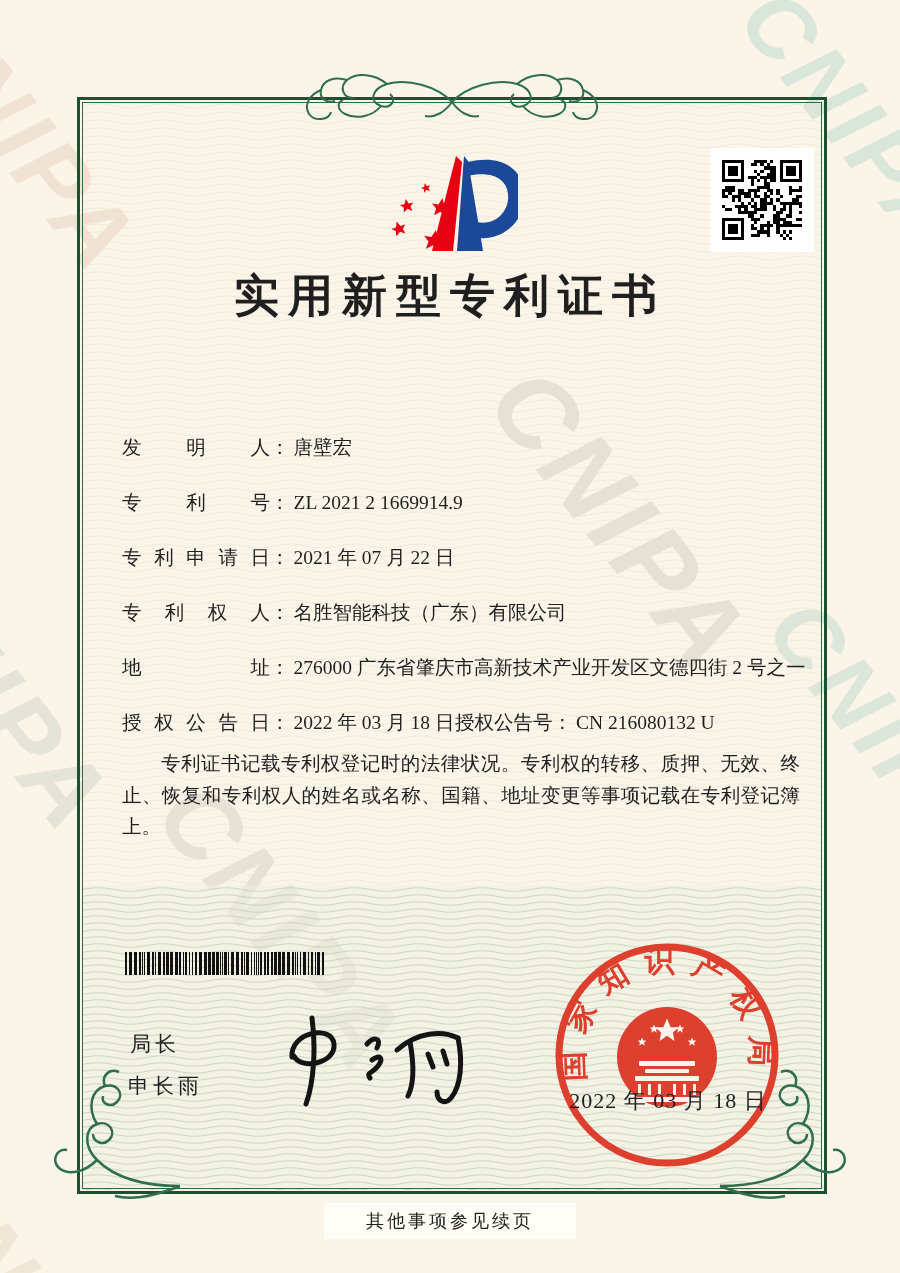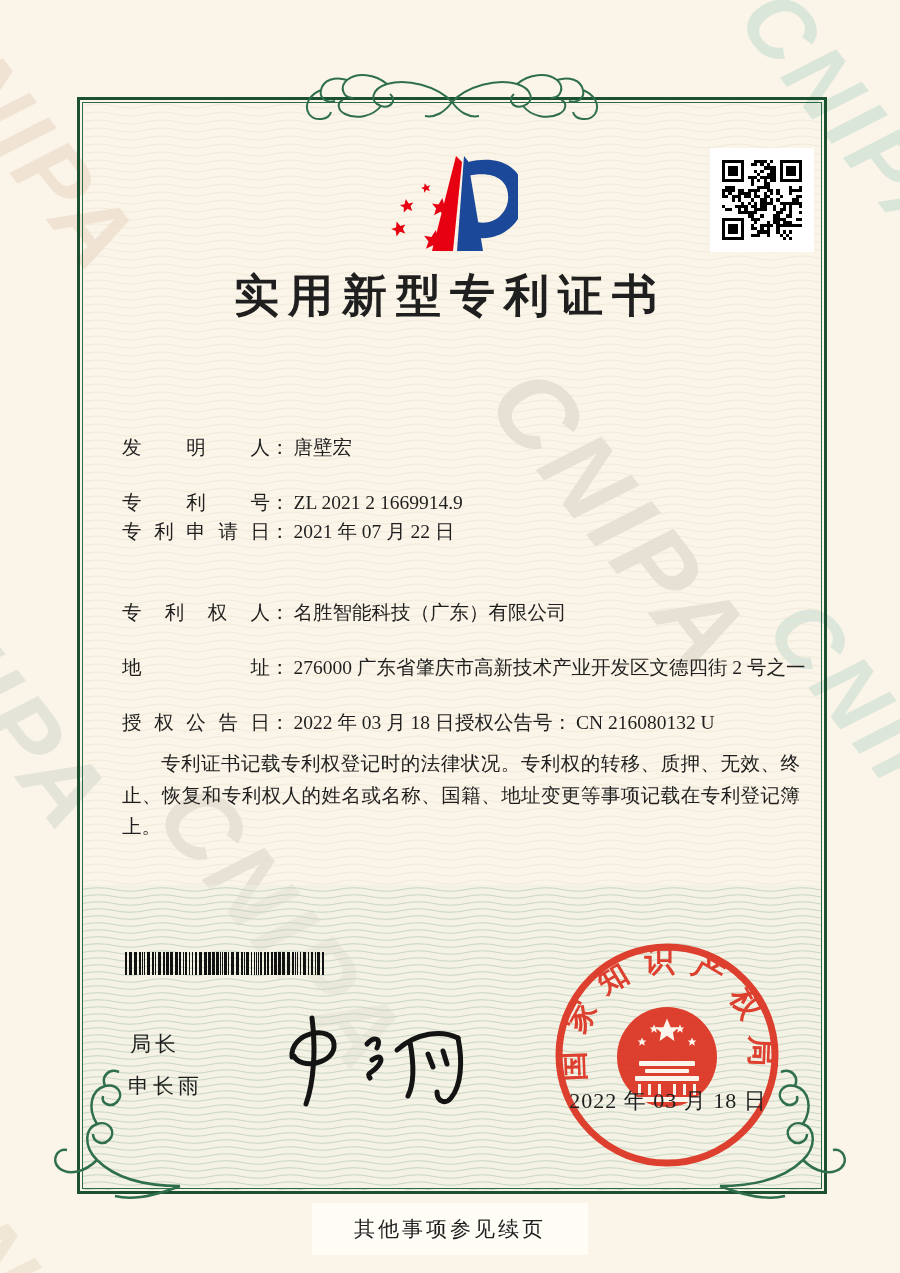--- a/index.html
+++ b/index.html
@@ -31,21 +31,21 @@
   .barcode i{display:block;background:#111;}
   .sig-title{position:absolute;left:130px;top:1030px;font-size:21px;letter-spacing:4px;z-index:5;}
   .sig-name{position:absolute;left:128px;top:1072px;font-size:21px;letter-spacing:4px;z-index:5;}
   .signature{position:absolute;left:262px;top:1002px;z-index:5;}
   .seal{position:absolute;left:545px;top:933px;z-index:4;opacity:.93;}
   .seal-date{position:absolute;left:543px;top:1086px;width:250px;text-align:center;
              font-size:22px;letter-spacing:1px;z-index:6;}
   .page-info{position:absolute;left:0;top:1152px;width:100%;text-align:center;font-size:17px;
              letter-spacing:2px;z-index:5;}
   .cont-note{position:absolute;left:50%;top:1203px;transform:translateX(-50%);background:#fffdf6;
-             padding:12px 42px;font-size:21px;letter-spacing:3px;z-index:5;}
+             padding:6px 42px;font-size:18px;letter-spacing:3px;z-index:5;}
 </style>
 </head>
 <body>
 
 <div class="page">
 
   <span class="watermark" style="left:-35px;top:-25px;font-size:95px;color:#f1e3d4;">CNIPA</span>
   <span class="watermark" style="left:800px;top:-30px;font-size:90px;color:#dbe6db;">CNIPA</span>
   <span class="watermark" style="left:560px;top:345px;font-size:105px;color:#e6e1d4;">CNIPA</span>
   <span class="watermark" style="left:-70px;top:520px;font-size:100px;color:#e4e4d8;">CNIPA</span>
@@ -338,21 +338,21 @@
   </div>
 
   <div class="title">实用新型专利证书</div>
 
   <div class="field-row" style="top:433px">
     <span class="flabel">发明人</span><span class="colon">：</span><span class="fvalue">唐壁宏</span>
   </div>
   <div class="field-row" style="top:488px">
     <span class="flabel">专利号</span><span class="colon">：</span><span class="fvalue">ZL 2021 2 1669914.9</span>
   </div>
-  <div class="field-row" style="top:517px">
+  <div class="field-row" style="top:543px">
     <span class="flabel">专利申请日</span><span class="colon">：</span><span class="fvalue">2021 年 07 月 22 日</span>
   </div>
   <div class="field-row" style="top:598px">
     <span class="flabel">专利权人</span><span class="colon">：</span><span class="fvalue">名胜智能科技（广东）有限公司</span>
   </div>
   <div class="field-row" style="top:653px">
     <span class="flabel">地址</span><span class="colon">：</span><span class="fvalue">276000 广东省肇庆市高新技术产业开发区文德四街 2 号之一</span>
   </div>
   <div class="field-row" style="top:708px">
     <span class="flabel">授权公告日</span><span class="colon">：</span><span class="fvalue">2022 年 03 月 18 日</span>

